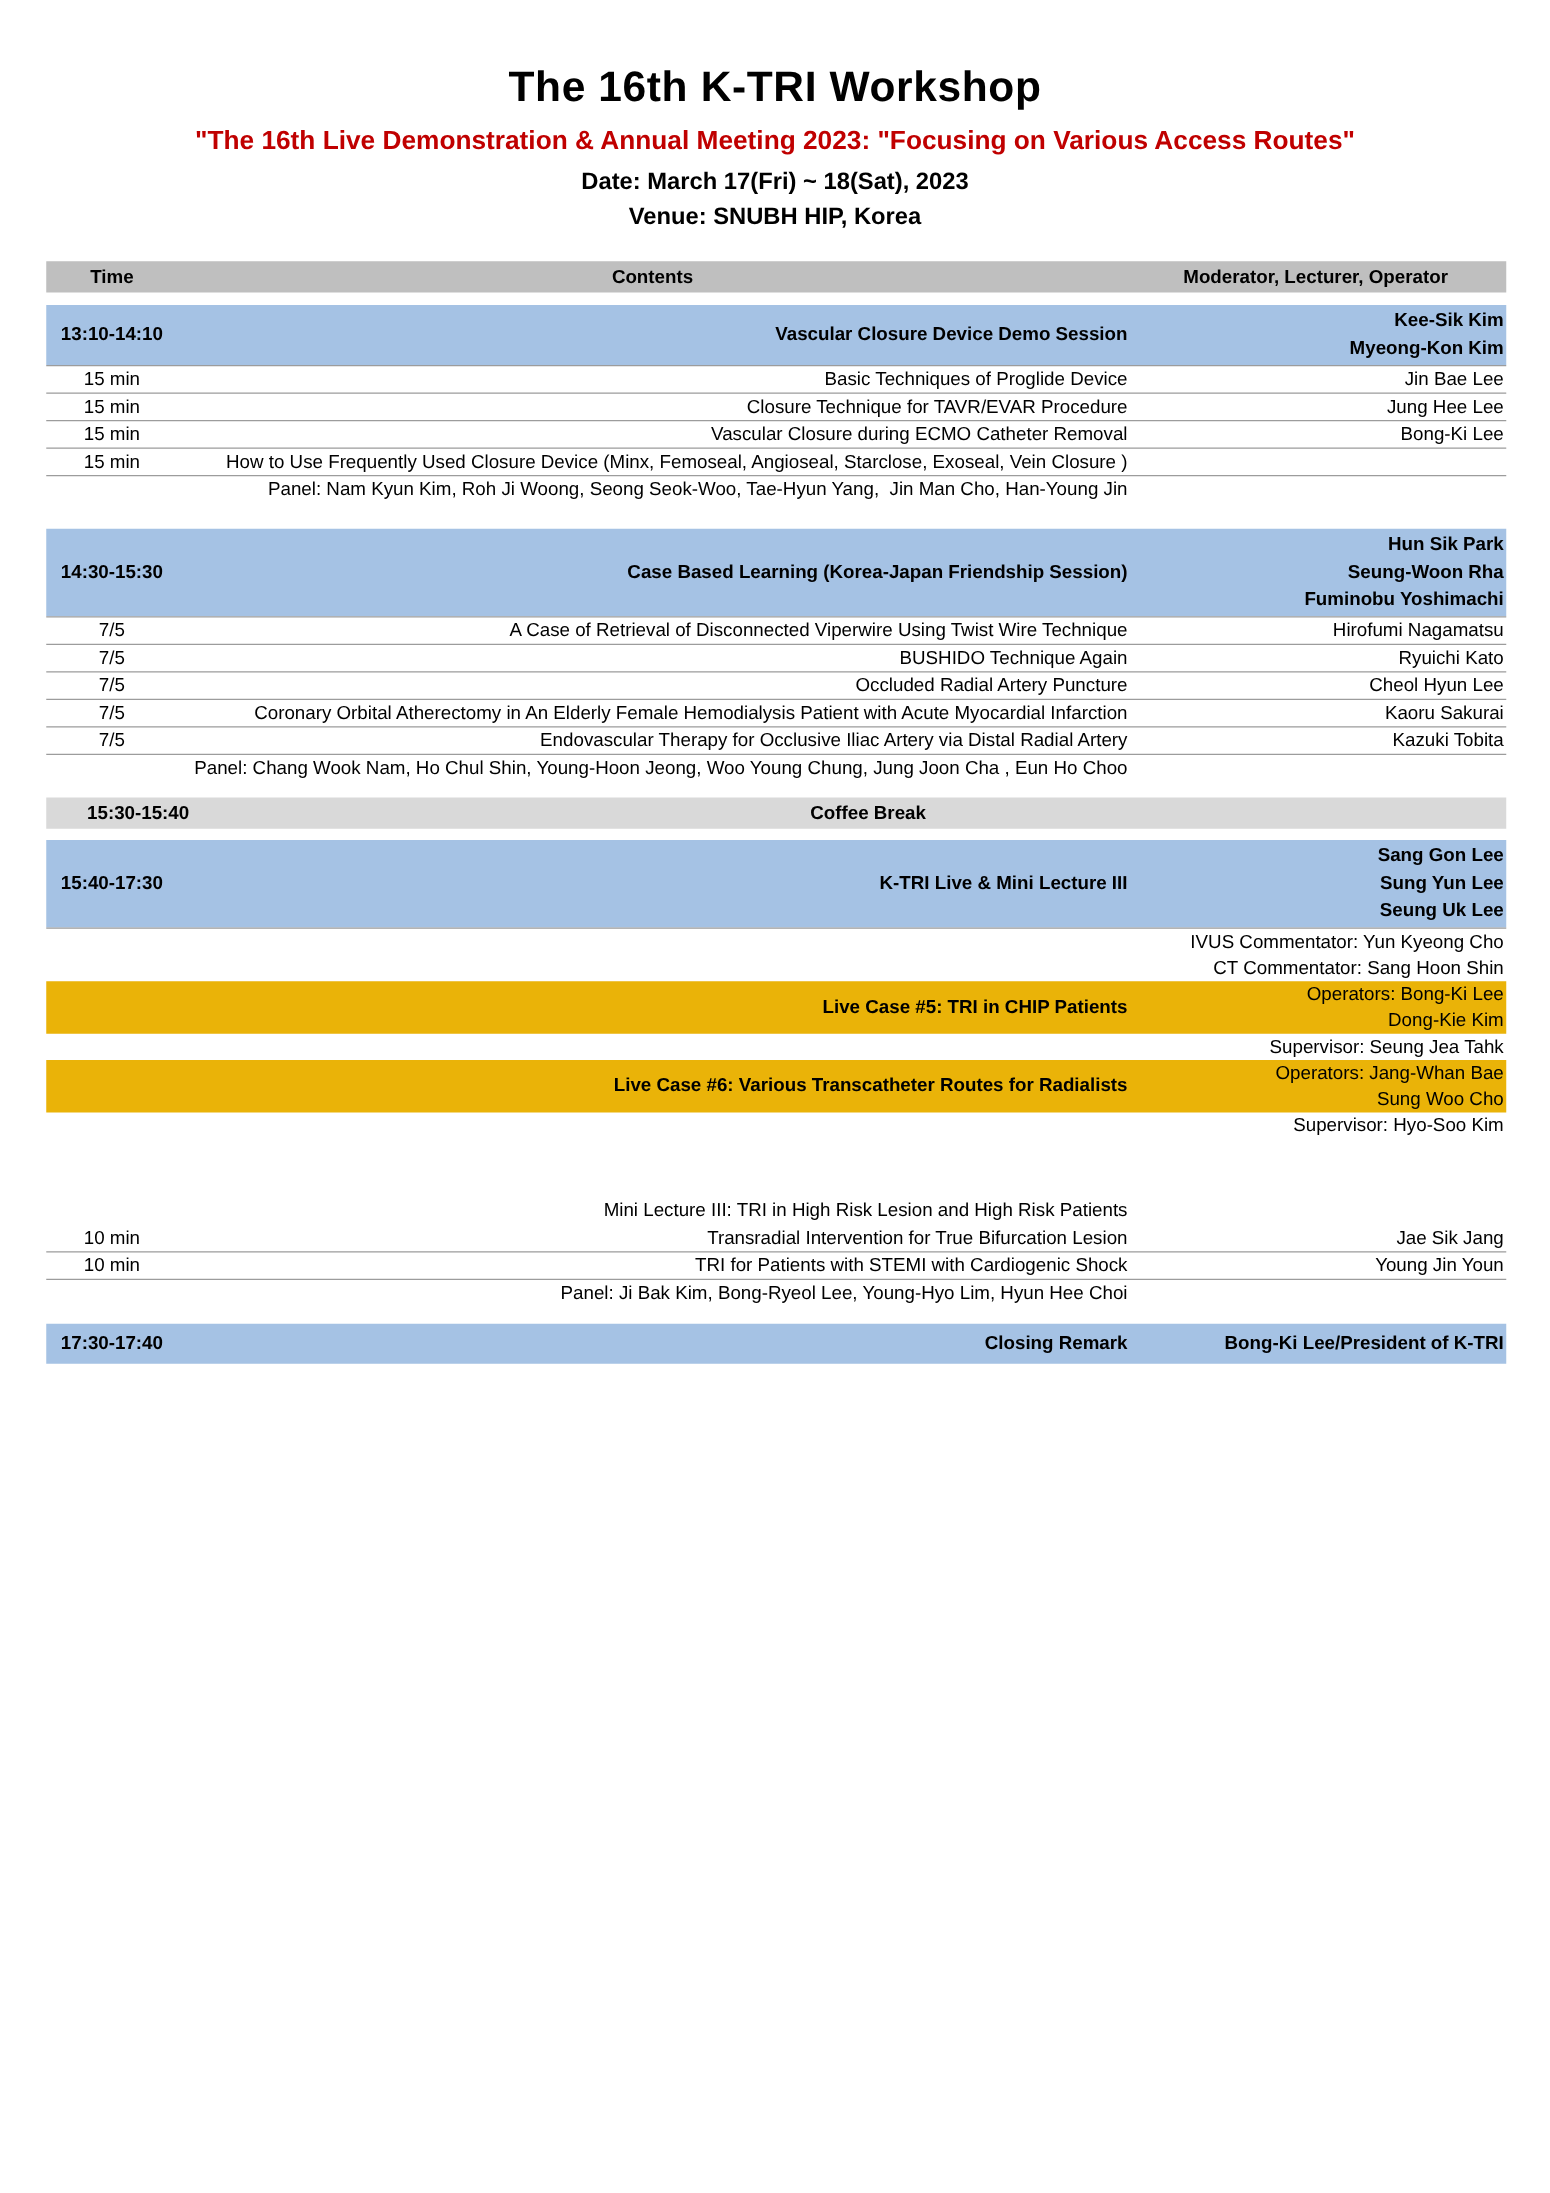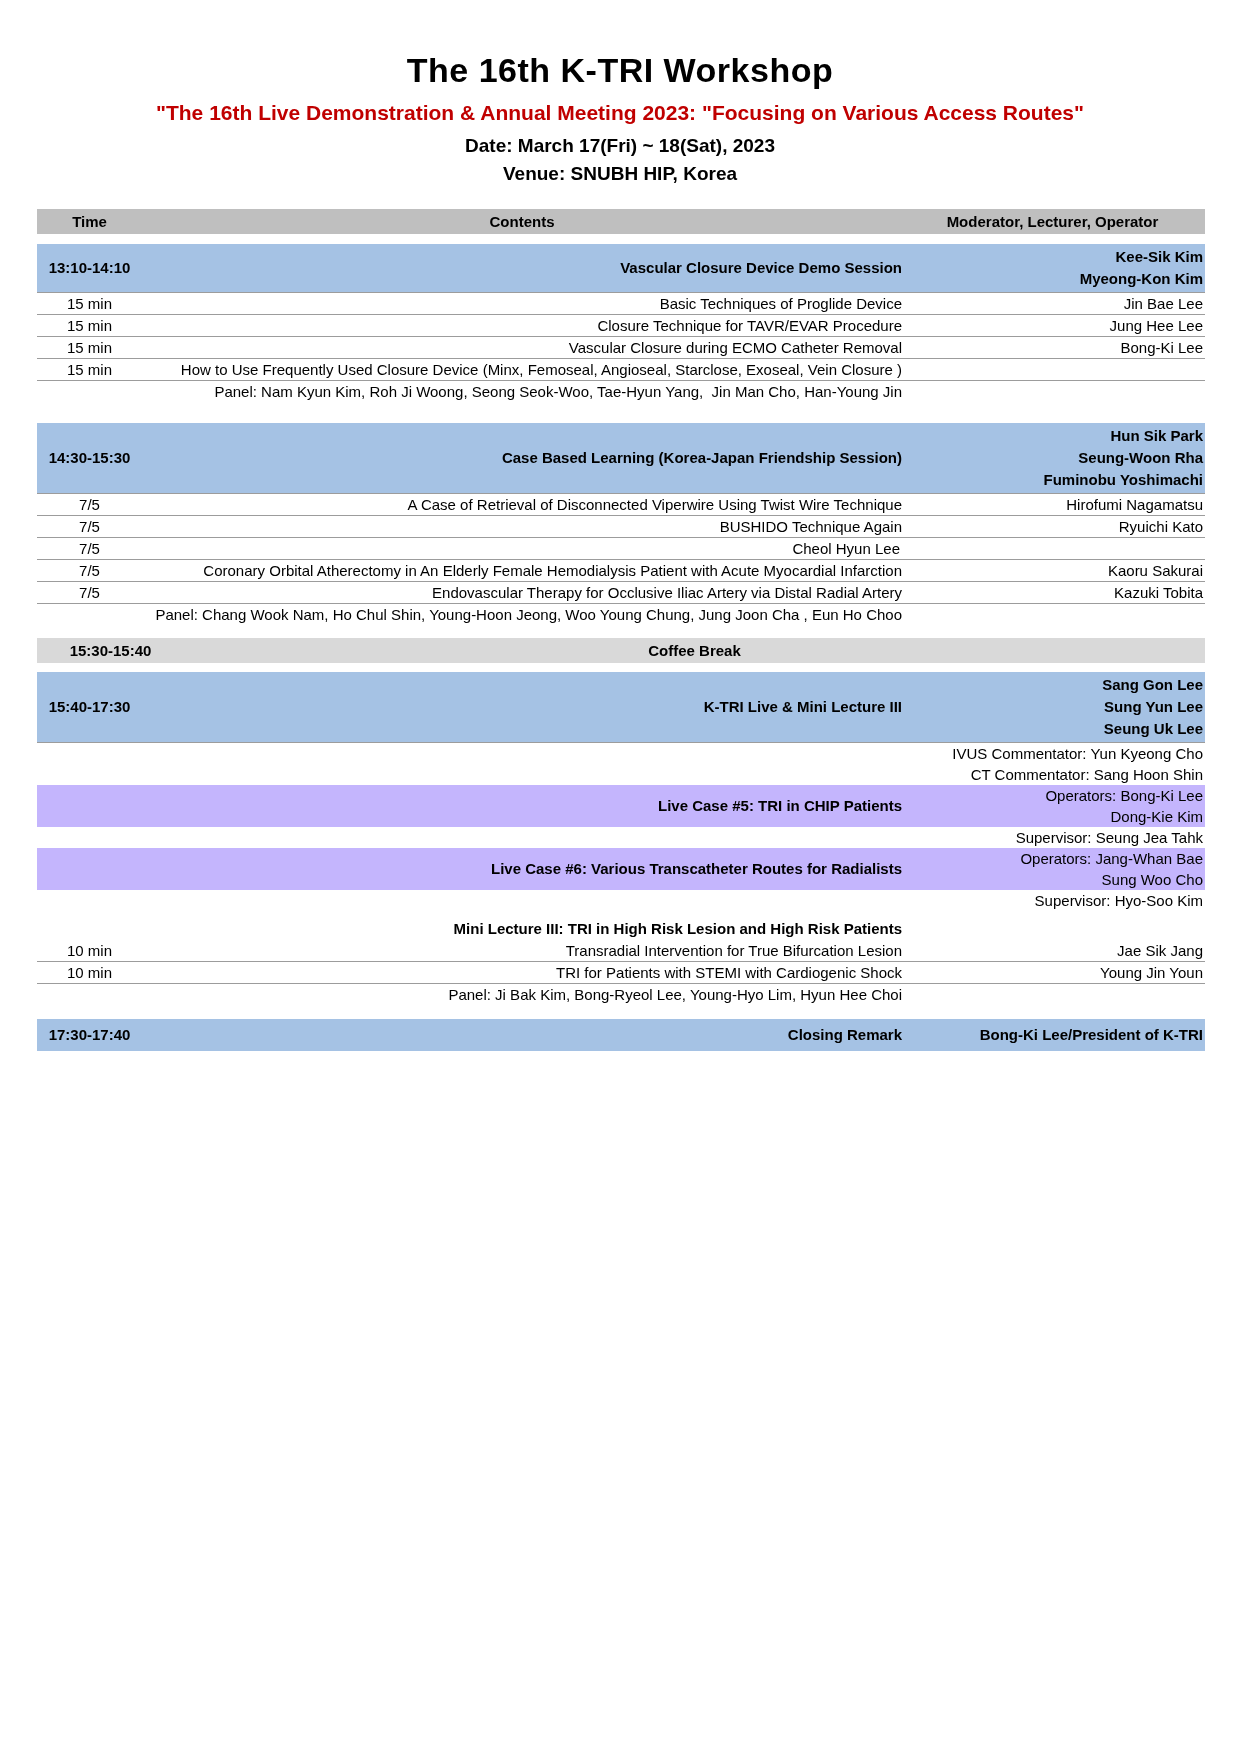--- a/index.html
+++ b/index.html
@@ -35,26 +35,26 @@
   .item { min-height:21px; line-height:21px; }
   .hr { border-bottom:1px solid #9c9c9c; }
   .ht { border-top:1px solid #9c9c9c; }
 
   .panel { min-height:21px; line-height:21px; }
   .panel .c-content { white-space:pre-wrap; }
 
   .break { background:#d9d9d9; font-weight:bold; min-height:25px; grid-template-columns:105px 1063px;padding-left:21px; }
   .break .c-break { text-align:center; }
 
-  .lightblue { background:#c4b5fd; padding:0; }
+  .lightblue { background:#eab308; padding:0; }
   .lightblue .c-content { font-weight:bold; }
   .lightblue .c-people div { line-height:21px; }
 
   .subhead { min-height:22px; line-height:22px; }
-  .subhead .c-content { font-weight:bold; }
+  .subhead .c-content { font-weight:normal;margin-top:40px; }
 
   .peopleonly { min-height:21px; line-height:21px; }
 
   .closing { min-height:28px; }
 </style>
 </head>
 <body>
 
 <div class="doc-header">
   <div class="title">The 16th K-TRI Workshop</div>
@@ -128,20 +128,21 @@
     <div class="c-content">A Case of Retrieval of Disconnected Viperwire Using Twist Wire Technique</div>
     <div class="c-people">Hirofumi Nagamatsu</div>
   </div>
   <div class="t-row item hr">
     <div class="c-time">7/5</div>
     <div class="c-content">BUSHIDO Technique Again</div>
     <div class="c-people">Ryuichi Kato</div>
   </div>
   <div class="t-row item hr">
     <div class="c-time">7/5</div>
+    <div class="c-content">Occluded Radial Artery Puncture</div>
     <div class="c-people">Cheol Hyun Lee</div>
   </div>
   <div class="t-row item hr">
     <div class="c-time">7/5</div>
     <div class="c-content">Coronary Orbital Atherectomy in An Elderly Female Hemodialysis Patient with Acute Myocardial Infarction</div>
     <div class="c-people">Kaoru Sakurai</div>
   </div>
   <div class="t-row item hr">
     <div class="c-time">7/5</div>
     <div class="c-content">Endovascular Therapy for Occlusive Iliac Artery via Distal Radial Artery</div>

